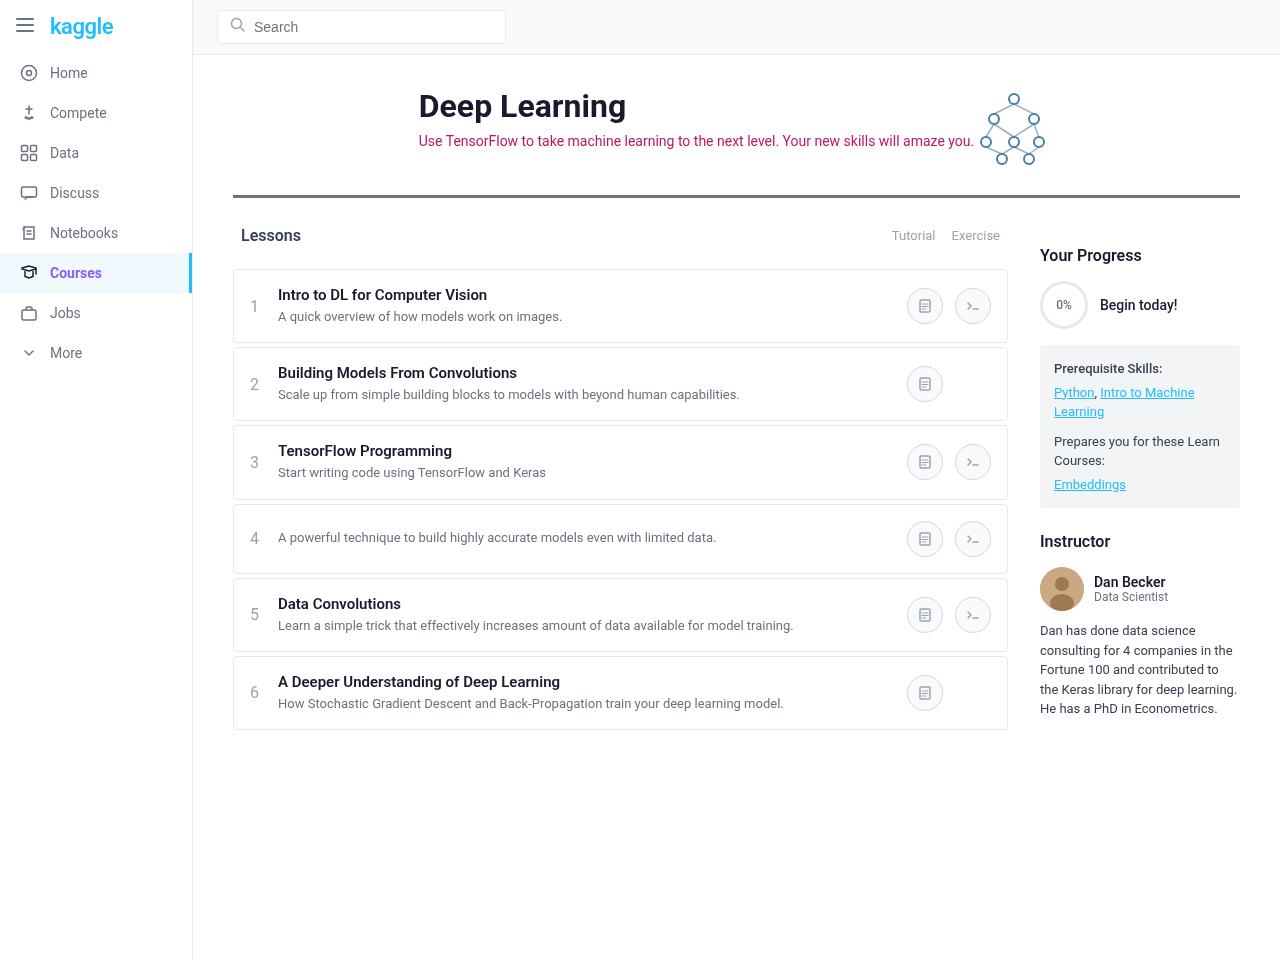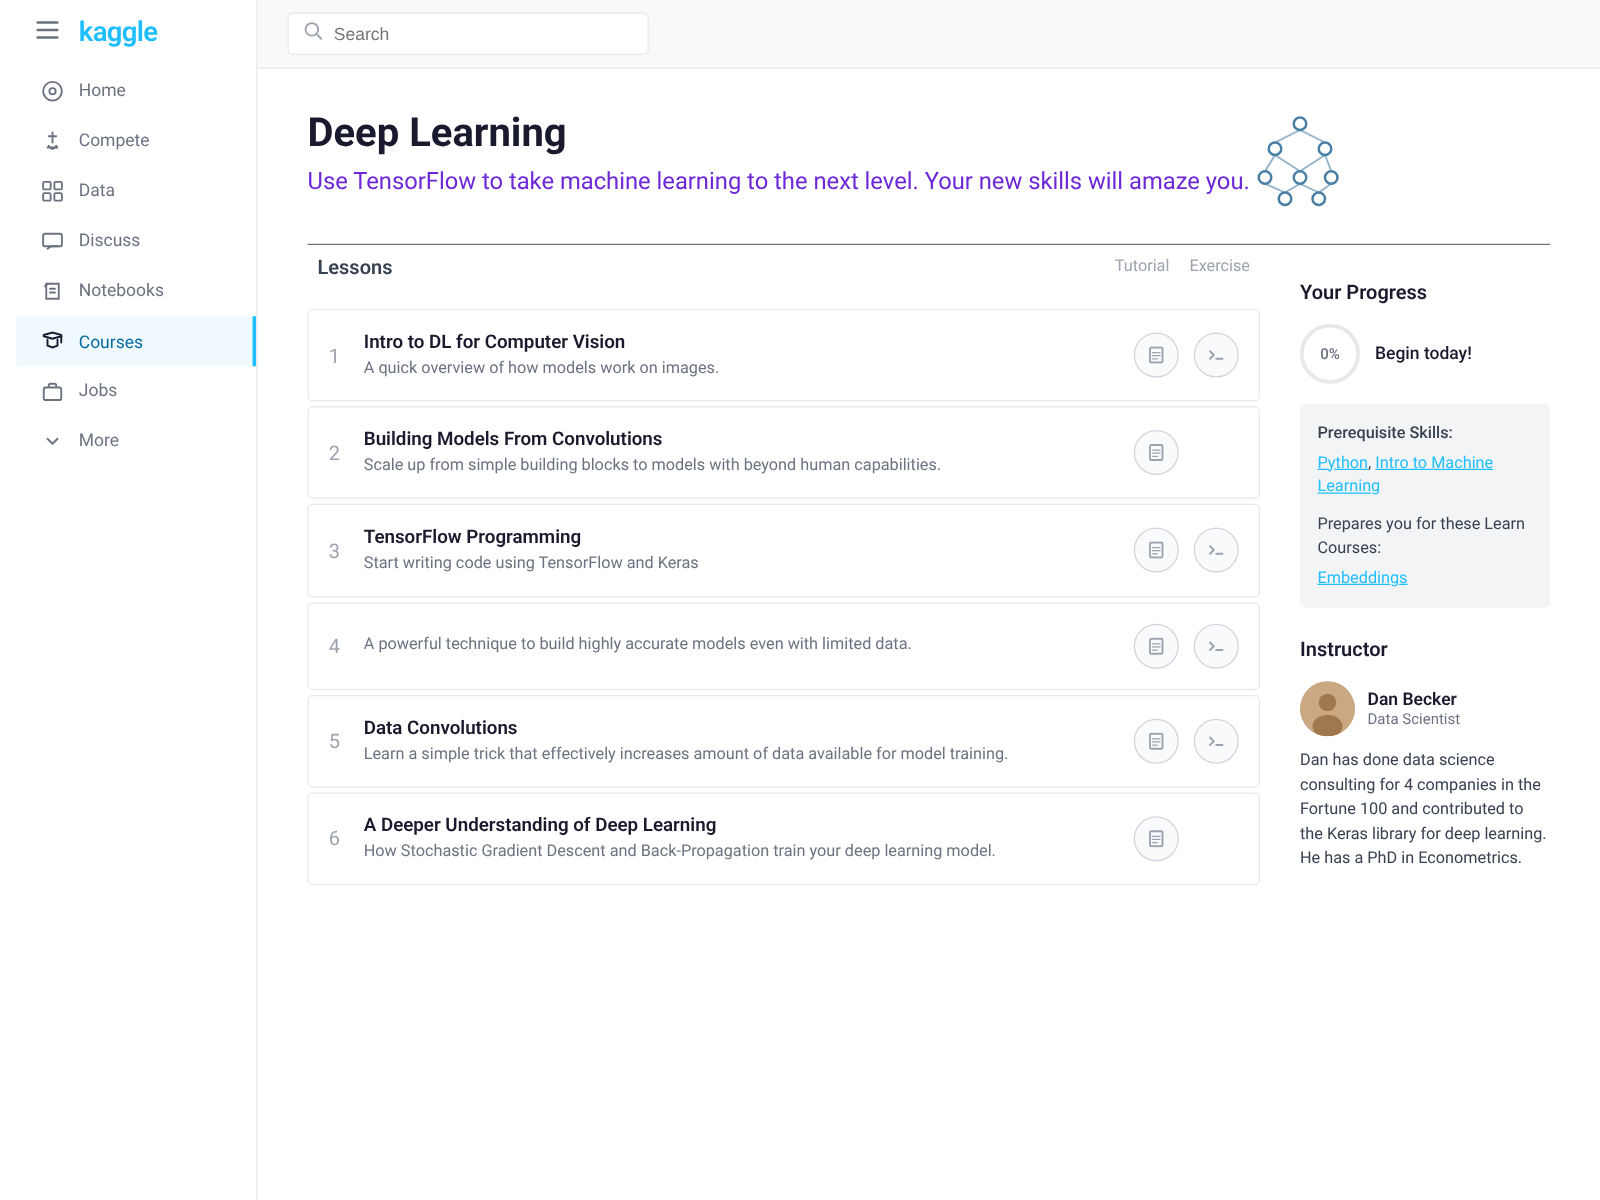--- a/index.html
+++ b/index.html
@@ -9,21 +9,20 @@
     .sidebar {
       width: 193px;
       min-width: 193px;
       background: #fff;
       border-right: 1px solid #e8e8e8;
       display: flex;
       flex-direction: column;
       padding-top: 0;
       height: 100vh;
       overflow-y: auto;
-      margin-left: 13px;
     }
     .sidebar-logo {
       display: flex;
       align-items: center;
       padding: 14px 16px 14px 16px;
       gap: 8px;
     }
     .sidebar-logo-text {
       color: #20beff;
       font-size: 22px;
@@ -41,25 +40,24 @@
       align-items: center;
       gap: 12px;
       padding: 11px 20px;
       color: #6b7280;
       font-size: 14px;
       cursor: pointer;
       text-decoration: none;
       border-right: 3px solid transparent;
     }
     .nav-item.active {
-      color: #0369a1;
-      font-weight: 400;
+      color: #8b5cf6;
+      font-weight: 700;
       border-right: 3px solid #20beff;
       background: #f0fafe;
-      align-items: flex-end;
     }
     .nav-icon {
       width: 18px;
       height: 18px;
       display: flex;
       align-items: center;
       justify-content: center;
       color: inherit;
     }
 
@@ -103,34 +101,34 @@
     .content {
       flex: 1;
       overflow-y: auto;
       padding: 32px 40px;
     }
 
     
     .course-header {
       display: flex;
       align-items: flex-start;
-      justify-content: flex-start;
-      margin-bottom: 8px;
+      justify-content: center;
+      margin-bottom: 28px;
       padding-bottom: 24px;
-      border-bottom: 1px solid #737373;
+      border-bottom: 3px solid #737373;
     }
     .course-title {
       font-size: 32px;
       font-weight: 700;
       color: #1a1a2e;
       margin-bottom: 8px;
     }
     .course-subtitle {
-      font-size: 19px;
-      color: #6d28d9;
+      font-size: 14px;
+      color: #be185d;
     }
 
     
     .network-icon svg {
       width: 80px;
       height: 80px;
     }
 
     
     .main-layout {

